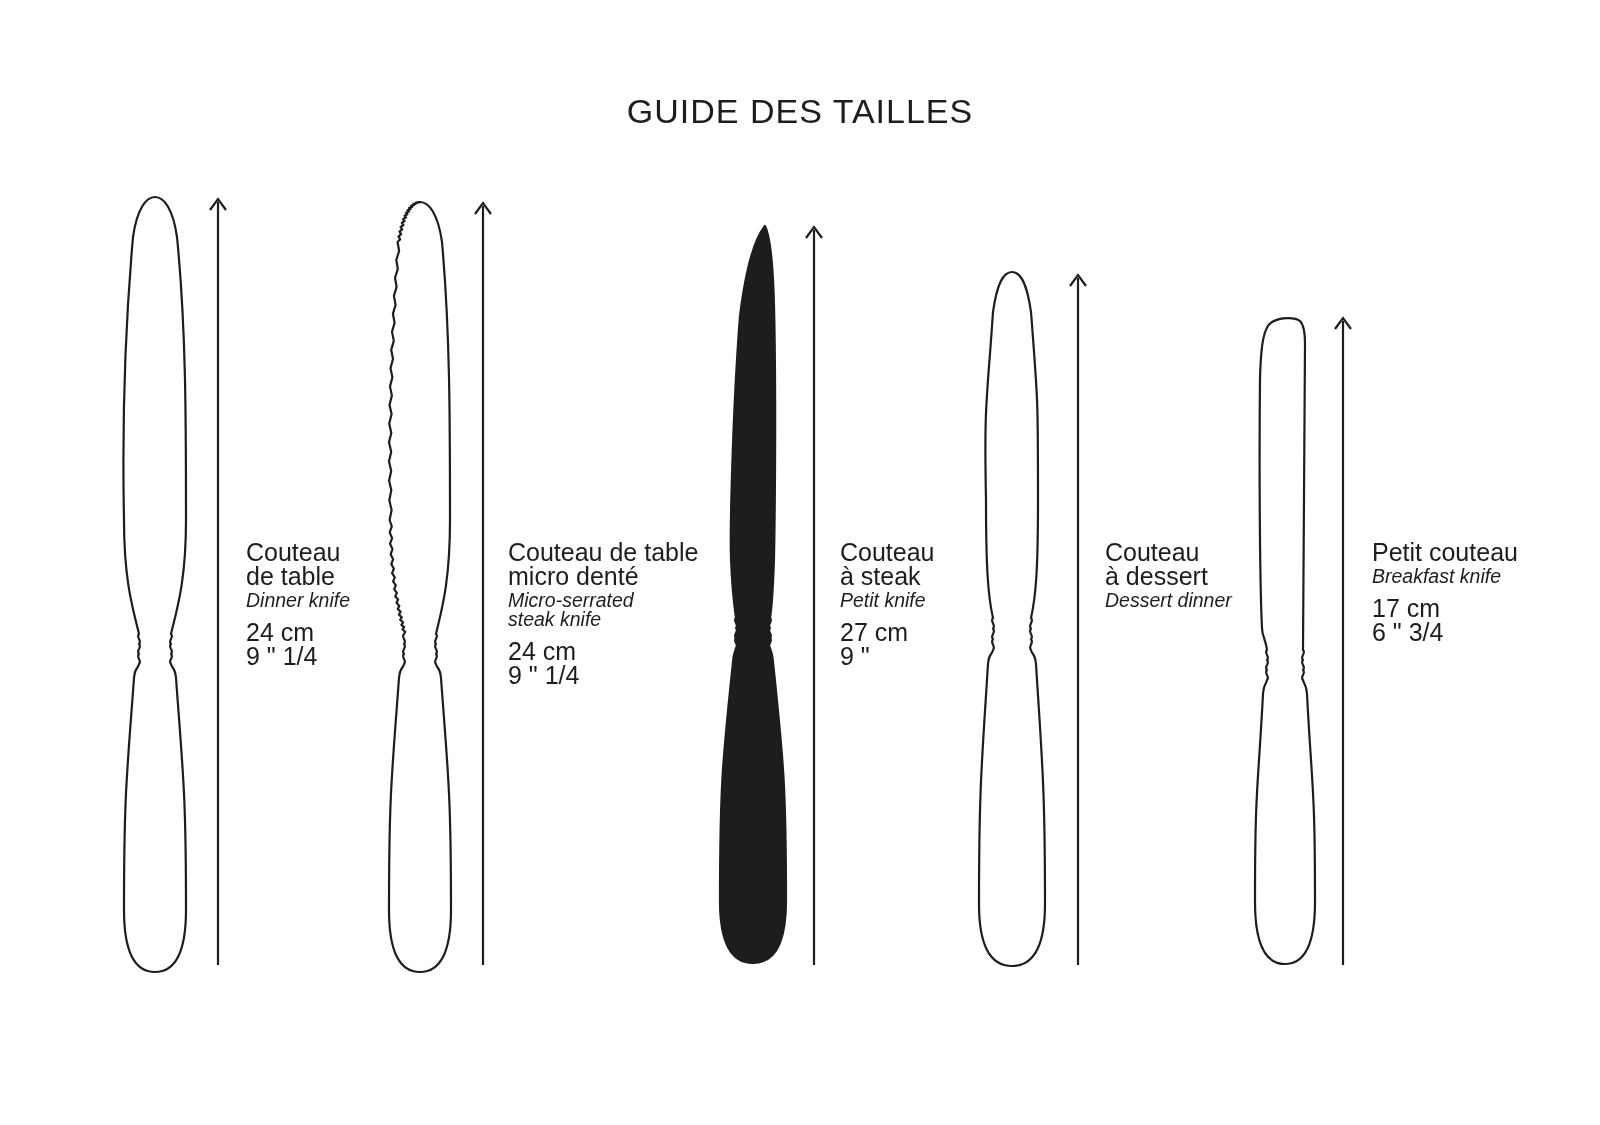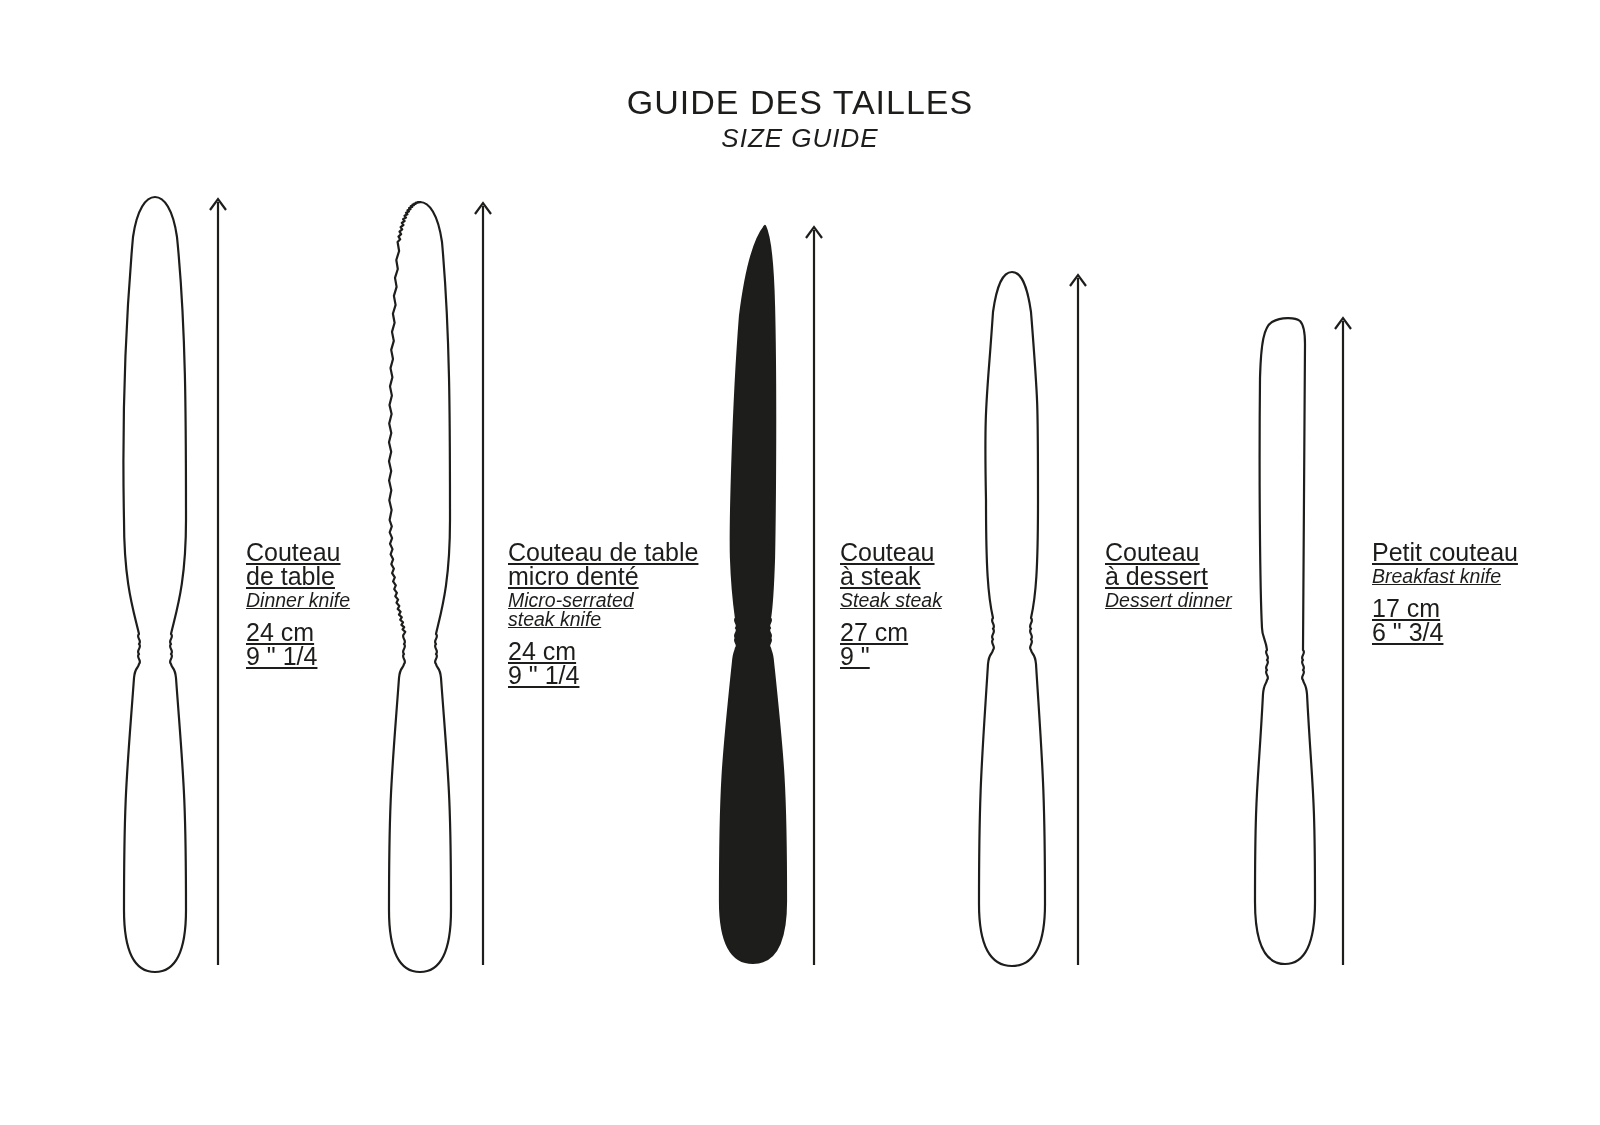--- a/index.html
+++ b/index.html
@@ -6,39 +6,39 @@
   body{background:#ffffff;}
   .page{
     position:relative;
     width:1600px;height:1125px;
     background:#ffffff;
     font-family:"Liberation Sans", sans-serif;
     color:#1d1d1b;
     overflow:hidden;
   }
   .hdr{
-    position:absolute;top:82px;left:0;width:1600px;
+    position:absolute;top:91px;left:0;width:1600px;
     text-align:center;
   }
   .hdr h1{
     margin:0;
     font-size:34px;line-height:40px;
     font-weight:normal;
     letter-spacing:1px;
   }
   .hdr h2{
     margin:0;
     font-size:26px;line-height:32px;
     font-weight:normal;
     font-style:italic;
     letter-spacing:1px;
   }
   #illustration{position:absolute;left:0;top:0;}
   .label{
-    position:absolute;top:540px;width:235px;text-decoration:underline;
+    position:absolute;top:540px;width:235px;
   }
   .nm{
     font-size:25px;line-height:24px;
     white-space:pre-line;
   }
   .sub{
     font-size:19.5px;line-height:19px;
     font-style:italic;
     margin-top:3px;
     white-space:pre-line;
@@ -86,21 +86,20 @@
         <path d="M 1272 322 C 1281 317 1295 317 1300 321 C 1304 325 1305 332 1305 344 C 1305 468 1304 590 1303 650 C 1306.5 653.5 1299.5 656.5 1303 660.0 C 1299.5 663.5 1306.5 666.5 1303 670.0 C 1306.5 673.5 1299.5 676.5 1303 680.0 C 1304 685 1306 683 1307 694 C 1312 790 1315 784 1315 902 C 1315 942 1305 964 1285 964 C 1265 964 1255 942 1255 902 C 1255 784 1258 790 1263 694 C 1264 683 1266 685 1267 680 C 1270.5 676.5 1263.5 673.5 1267 670.0 C 1263.5 666.5 1270.5 663.5 1267 660.0 C 1270.5 656.5 1263.5 653.5 1267 650.0 C 1266 640 1262 636 1262 628 C 1260 590 1259 478 1260 378 C 1261 342 1264 327 1272 322 Z" fill="#ffffff" stroke="#1d1d1b" stroke-width="2.2" stroke-linejoin="round"></path>
       </g>
       <g>
         <line x1="1343" y1="321" x2="1343" y2="965" stroke="#1d1d1b" stroke-width="2.2"></line>
         <path d="M 1335 329 L 1343 318 L 1351 329" fill="none" stroke="#1d1d1b" stroke-width="2.2" stroke-linejoin="miter"></path>
       </g>
     </svg>
 
   <div class="hdr">
     <h1>GUIDE DES TAILLES</h1>
-    <h2>SIZE GUIDE</h2>
   </div>
 
   <div class="label" style="left:246px">
     <div class="nm">Couteau
 de table</div>
     <div class="sub">Dinner knife</div>
     <div class="sz">
       <div>24 cm</div>
       <div>9 " 1/4</div>
     </div>
@@ -113,21 +112,21 @@
 steak knife</div>
     <div class="sz">
       <div>24 cm</div>
       <div>9 " 1/4</div>
     </div>
   </div>
 
   <div class="label" style="left:840px">
     <div class="nm">Couteau
 à steak</div>
-    <div class="sub">Steak steak</div>
+    <div class="sub">Petit knife</div>
     <div class="sz">
       <div>27 cm</div>
       <div>9 "</div>
     </div>
   </div>
 
   <div class="label" style="left:1105px">
     <div class="nm">Couteau
 à dessert</div>
     <div class="sub">Dessert dinner</div>

